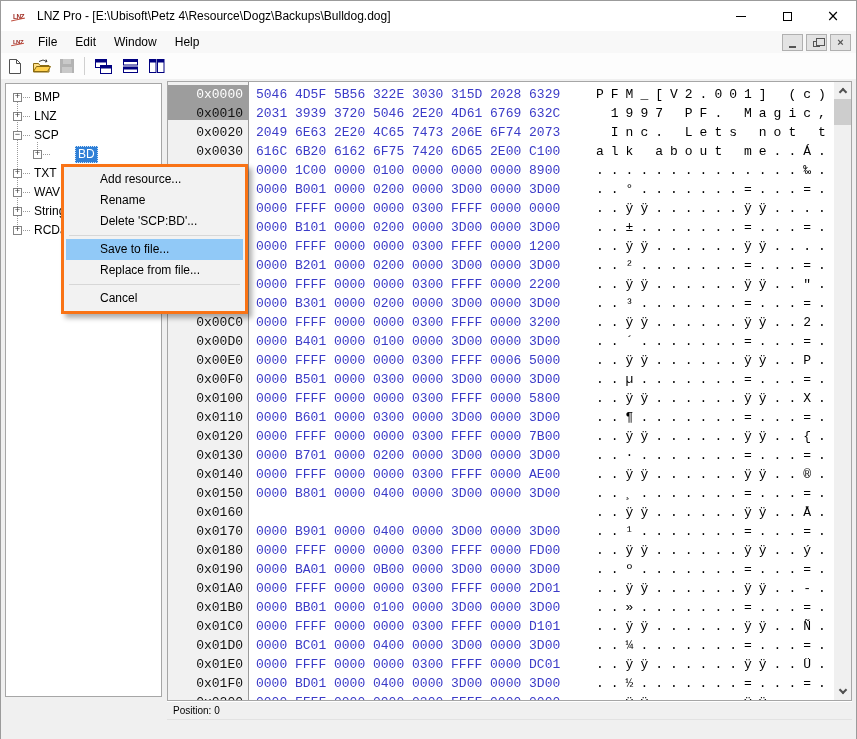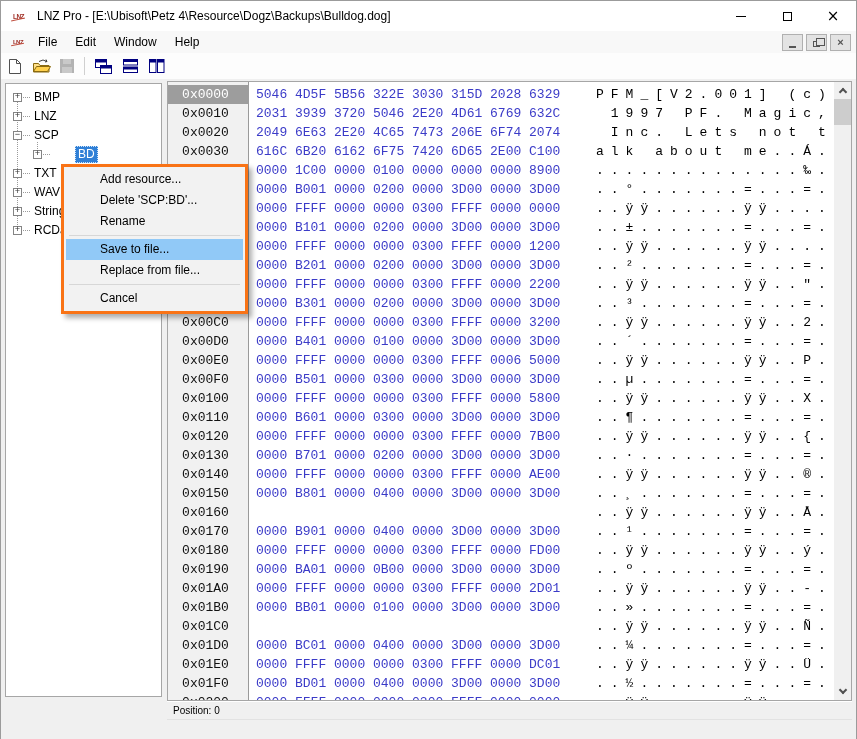--- a/index.html
+++ b/index.html
@@ -56,21 +56,21 @@
         background-image:repeating-linear-gradient(to bottom,#9a9a9a 0 1px,transparent 1px 2px); }
   .dotline-h { position:absolute; height:1px;
         background-image:repeating-linear-gradient(to right,#9a9a9a 0 1px,transparent 1px 2px); }
 
   
   .hex-panel { position:absolute; left:166px; top:2px; width:685px; height:620px; background:#fff; border:1px solid #a6a6a6; }
   .gutter { position:absolute; left:0; top:0; bottom:0; width:81px; background:#f1f1f1; border-right:1px solid #9a9a9a; }
   .hex-rows { position:absolute; inset:0; padding-top:3px; overflow:hidden; }
   .hexrow { position:relative; height:19px; line-height:19px; white-space:pre;
         font-family:"Liberation Mono","DejaVu Sans Mono", monospace; font-size:13px; }
-  .addr { position:absolute; left:0; top:0; width:81px; height:19px; text-align:center; padding-right:6px; color:#111; }
+  .addr { position:absolute; left:0; top:0; width:81px; height:35px; text-align:right; padding-right:6px; color:#111; }
   .hexrow.sel .addr { background:#9d9d9d; color:#fff; }
   .hexbytes { position:absolute; left:88px; top:0; color:#3b3bc8; }
   .asciicol { position:absolute; left:428px; top:0; color:#000; letter-spacing:7px; }
 
   
   .vscroll { position:absolute; right:0; top:0; bottom:0; width:17px; background:#f0f0f0; }
   .sb-btn { position:absolute; left:0; width:17px; height:17px; display:flex; align-items:center; justify-content:center; }
   .sb-up { top:0; } .sb-down { bottom:0; }
   .chev-up { width:6px; height:6px; border-left:2px solid #505050; border-top:2px solid #505050; transform:rotate(45deg); margin-top:3px; }
   .chev-down { width:6px; height:6px; border-left:2px solid #505050; border-top:2px solid #505050; transform:rotate(225deg); margin-bottom:3px; }
@@ -211,21 +211,21 @@
           <div class="tree-expand-box" style="top: 141px; left: 6px;">+</div>
           <div class="tree-label" style="top: 137px; left: 24px;">RCDat</div>
         </div>
     </div>
 
     <div class="hex-panel">
       <div class="gutter"></div>
       <div class="hex-rows" id="hex-rows">
           <div class="hexrow sel"><span class="addr">0x0000</span><span class="hexbytes">5046 4D5F 5B56 322E 3030 315D 2028 6329</span><span class="asciicol">PFM_[V2.001] (c)</span></div>
           <div class="hexrow"><span class="addr">0x0010</span><span class="hexbytes">2031 3939 3720 5046 2E20 4D61 6769 632C</span><span class="asciicol"> 1997 PF. Magic,</span></div>
-          <div class="hexrow"><span class="addr">0x0020</span><span class="hexbytes">2049 6E63 2E20 4C65 7473 206E 6F74 2074</span><span class="asciicol"> Inc. Lets not t</span></div>
+          <div class="hexrow"><span class="addr">0x0020</span><span class="hexbytes">2049 6E63 2E20 4C65 7473 206E 6F74 2073</span><span class="asciicol"> Inc. Lets not t</span></div>
           <div class="hexrow"><span class="addr">0x0030</span><span class="hexbytes">616C 6B20 6162 6F75 7420 6D65 2E00 C100</span><span class="asciicol">alk about me..Á.</span></div>
           <div class="hexrow"><span class="addr">0x0040</span><span class="hexbytes">0000 1C00 0000 0100 0000 0000 0000 8900</span><span class="asciicol">..............‰.</span></div>
           <div class="hexrow"><span class="addr">0x0050</span><span class="hexbytes">0000 B001 0000 0200 0000 3D00 0000 3D00</span><span class="asciicol">..°.......=...=.</span></div>
           <div class="hexrow"><span class="addr">0x0060</span><span class="hexbytes">0000 FFFF 0000 0000 0300 FFFF 0000 0000</span><span class="asciicol">..ÿÿ......ÿÿ....</span></div>
           <div class="hexrow"><span class="addr">0x0070</span><span class="hexbytes">0000 B101 0000 0200 0000 3D00 0000 3D00</span><span class="asciicol">..±.......=...=.</span></div>
           <div class="hexrow"><span class="addr">0x0080</span><span class="hexbytes">0000 FFFF 0000 0000 0300 FFFF 0000 1200</span><span class="asciicol">..ÿÿ......ÿÿ....</span></div>
           <div class="hexrow"><span class="addr">0x0090</span><span class="hexbytes">0000 B201 0000 0200 0000 3D00 0000 3D00</span><span class="asciicol">..².......=...=.</span></div>
           <div class="hexrow"><span class="addr">0x00A0</span><span class="hexbytes">0000 FFFF 0000 0000 0300 FFFF 0000 2200</span><span class="asciicol">..ÿÿ......ÿÿ..".</span></div>
           <div class="hexrow"><span class="addr">0x00B0</span><span class="hexbytes">0000 B301 0000 0200 0000 3D00 0000 3D00</span><span class="asciicol">..³.......=...=.</span></div>
           <div class="hexrow"><span class="addr">0x00C0</span><span class="hexbytes">0000 FFFF 0000 0000 0300 FFFF 0000 3200</span><span class="asciicol">..ÿÿ......ÿÿ..2.</span></div>
@@ -237,21 +237,21 @@
           <div class="hexrow"><span class="addr">0x0120</span><span class="hexbytes">0000 FFFF 0000 0000 0300 FFFF 0000 7B00</span><span class="asciicol">..ÿÿ......ÿÿ..{.</span></div>
           <div class="hexrow"><span class="addr">0x0130</span><span class="hexbytes">0000 B701 0000 0200 0000 3D00 0000 3D00</span><span class="asciicol">..·.......=...=.</span></div>
           <div class="hexrow"><span class="addr">0x0140</span><span class="hexbytes">0000 FFFF 0000 0000 0300 FFFF 0000 AE00</span><span class="asciicol">..ÿÿ......ÿÿ..®.</span></div>
           <div class="hexrow"><span class="addr">0x0150</span><span class="hexbytes">0000 B801 0000 0400 0000 3D00 0000 3D00</span><span class="asciicol">..¸.......=...=.</span></div>
           <div class="hexrow"><span class="addr">0x0160</span><span class="asciicol">..ÿÿ......ÿÿ..Å.</span></div>
           <div class="hexrow"><span class="addr">0x0170</span><span class="hexbytes">0000 B901 0000 0400 0000 3D00 0000 3D00</span><span class="asciicol">..¹.......=...=.</span></div>
           <div class="hexrow"><span class="addr">0x0180</span><span class="hexbytes">0000 FFFF 0000 0000 0300 FFFF 0000 FD00</span><span class="asciicol">..ÿÿ......ÿÿ..ý.</span></div>
           <div class="hexrow"><span class="addr">0x0190</span><span class="hexbytes">0000 BA01 0000 0B00 0000 3D00 0000 3D00</span><span class="asciicol">..º.......=...=.</span></div>
           <div class="hexrow"><span class="addr">0x01A0</span><span class="hexbytes">0000 FFFF 0000 0000 0300 FFFF 0000 2D01</span><span class="asciicol">..ÿÿ......ÿÿ..-.</span></div>
           <div class="hexrow"><span class="addr">0x01B0</span><span class="hexbytes">0000 BB01 0000 0100 0000 3D00 0000 3D00</span><span class="asciicol">..».......=...=.</span></div>
-          <div class="hexrow"><span class="addr">0x01C0</span><span class="asciicol">..ÿÿ......ÿÿ..Ñ.</span></div>
+          <div class="hexrow"><span class="addr">0x01C0</span><span class="hexbytes">0000 FFFF 0000 0000 0300 FFFF 0000 D101</span><span class="asciicol">..ÿÿ......ÿÿ..Ñ.</span></div>
           <div class="hexrow"><span class="addr">0x01D0</span><span class="hexbytes">0000 BC01 0000 0400 0000 3D00 0000 3D00</span><span class="asciicol">..¼.......=...=.</span></div>
           <div class="hexrow"><span class="addr">0x01E0</span><span class="hexbytes">0000 FFFF 0000 0000 0300 FFFF 0000 DC01</span><span class="asciicol">..ÿÿ......ÿÿ..Ü.</span></div>
           <div class="hexrow"><span class="addr">0x01F0</span><span class="hexbytes">0000 BD01 0000 0400 0000 3D00 0000 3D00</span><span class="asciicol">..½.......=...=.</span></div>
           <div class="hexrow"><span class="addr">0x0200</span><span class="hexbytes">0000 FFFF 0000 0000 0300 FFFF 0000 0000</span><span class="asciicol">..ÿÿ......ÿÿ....</span></div>
         </div>
       <div class="vscroll">
         <div class="sb-btn sb-up">
             <span class="chev-up"></span>
           </div>
         <div class="sb-thumb"></div>
@@ -261,22 +261,22 @@
       </div>
     </div>
 
     <div class="status-bar">
       <span>Position: 0</span>
     </div>
   </div>
 
   <div class="context-menu" id="context-menu">
       <div class="ctx-item">Add resource...</div>
+      <div class="ctx-item">Rename</div>
       <div class="ctx-item">Delete 'SCP:BD'...</div>
-      <div class="ctx-item">Rename</div>
       <div class="menu-sep"></div>
       <div class="ctx-item highlighted">Save to file...</div>
       <div class="ctx-item">Replace from file...</div>
       <div class="menu-sep"></div>
       <div class="ctx-item">Cancel</div>
     </div>
 
 </div>
 
 </body></html>

